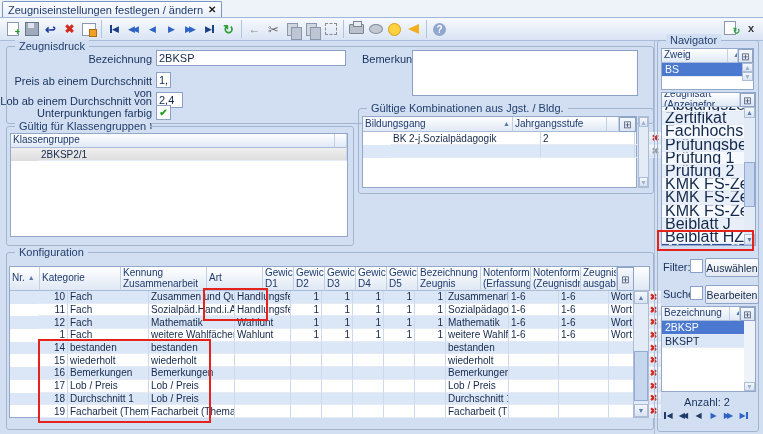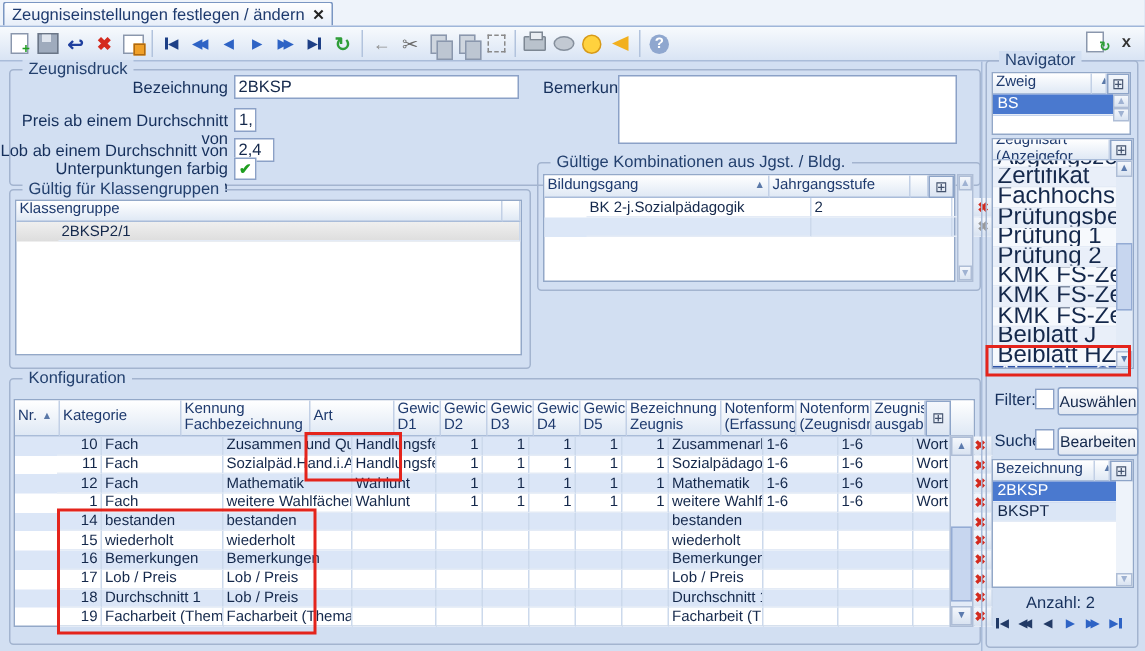--- a/index.html
+++ b/index.html
@@ -245,21 +245,21 @@
   </div>
 
   <div class="gbox" style="left:6px;top:252px;width:646px;height:176px;">
     <span class="glabel">Konfiguration</span>
   </div>
   <div class="tbl" style="left:9px;top:266px;width:641px;height:152px;">
     <div class="hrow khead">
       <div class="hcell"><span>Nr.</span><span class="sorta">▲</span></div>
       <div class="hcell">Kategorie</div>
       <div class="hcell">Kennung
-Fachbezeichnung</div>
+Zusammenarbeit</div>
       <div class="hcell">Art</div>
       <div class="hcell">Gewicht
 D1</div>
       <div class="hcell">Gewicht
 D2</div>
       <div class="hcell">Gewicht
 D3</div>
       <div class="hcell">Gewicht
 D4</div>
       <div class="hcell">Gewicht

